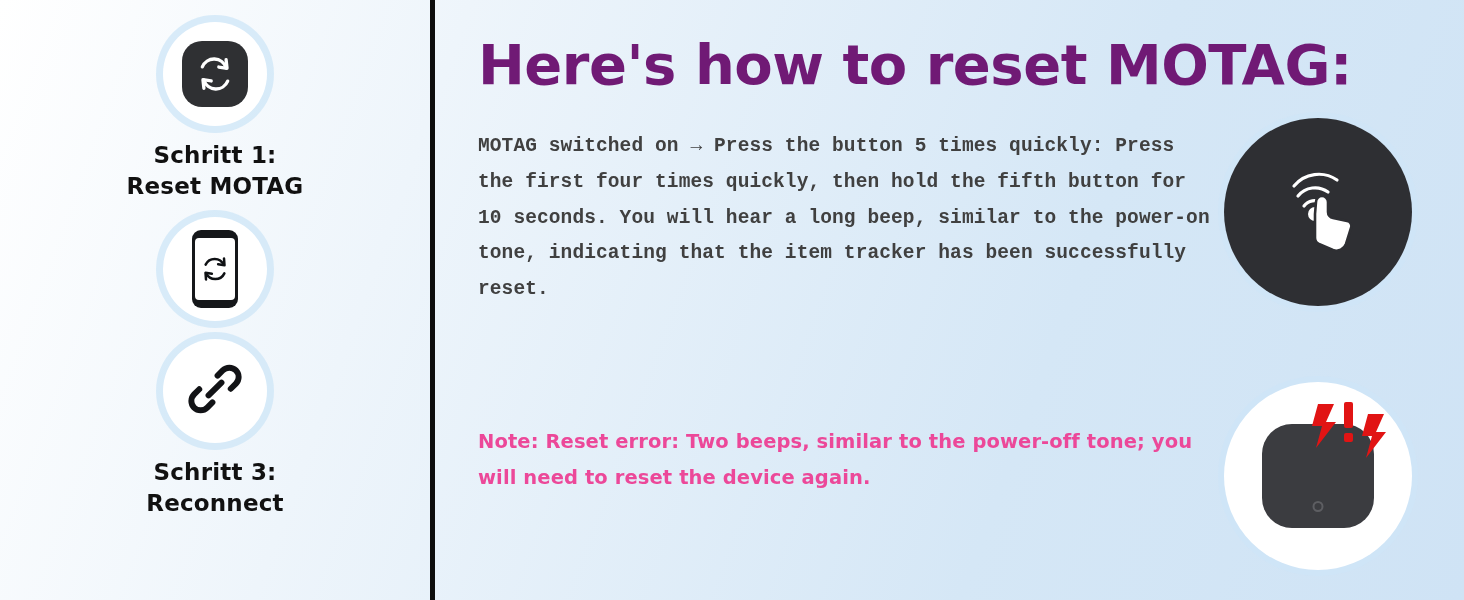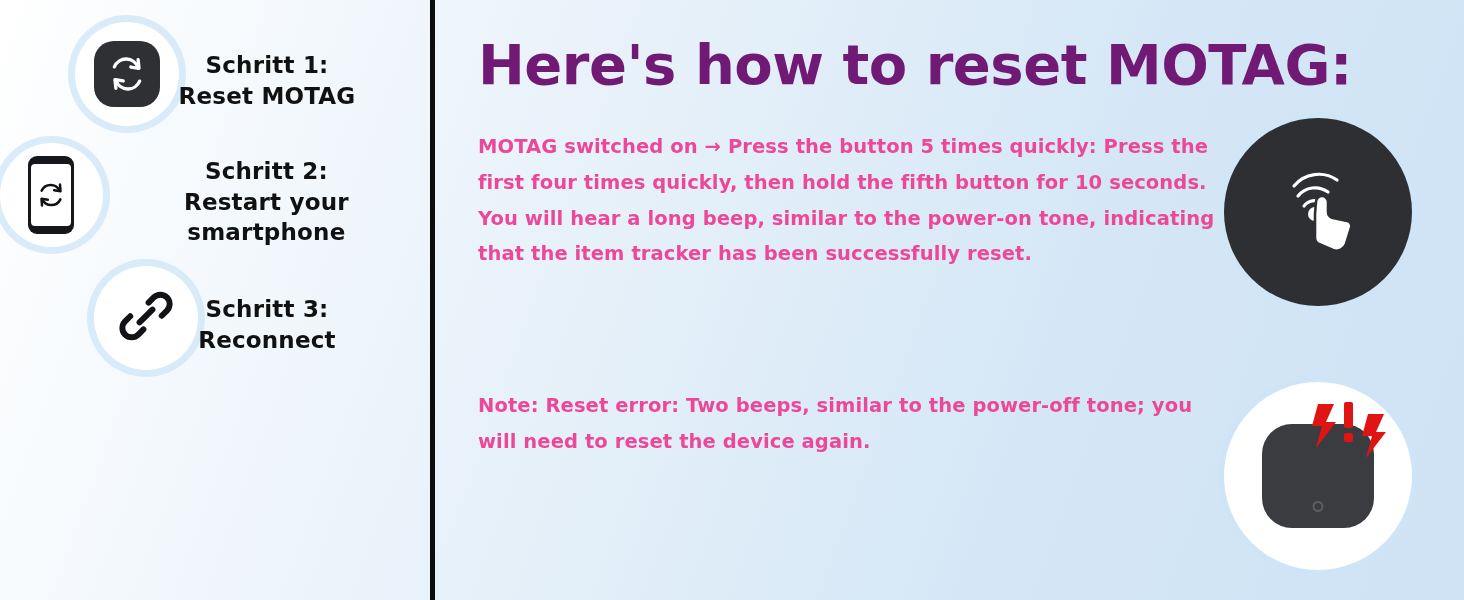--- a/index.html
+++ b/index.html
@@ -36,21 +36,21 @@
     position: absolute;
     left: 430px;
     top: 0;
     width: 5px;
     height: 600px;
     background: #0d0d0d;
   }
 
   .step-block {
     display: flex;
-    flex-direction: row;
+    flex-direction: column;
     align-items: center;
   }
   .step-block.s1 { margin-top: 4px; }
   .step-block.s2 { margin-top: 16px; }
   .step-block.s3 { margin-top: 18px; justify-content: space-between; }
 
   .badge {
     width: 104px;
     height: 104px;
     border-radius: 50%;
@@ -119,23 +119,24 @@
     font-weight: bold;
     color: #701a75;
     letter-spacing: -0.5px;
     line-height: 1.05;
   }
   .body-text {
     width: 740px;
     margin-top: 34px;
     font-size: 19.5px;
     font-weight: bold;
-    color: #ec4899;
+    color: #404040;
     line-height: 1.84;
     letter-spacing: 0.1px;
+    font-family: Liberation Mono, monospace;
   }
   .note-text {
     width: 730px;
     margin-top: 116px;
     font-size: 19.5px;
     font-weight: bold;
     color: #ec4899;
     line-height: 1.84;
     letter-spacing: 0.1px;
   }
@@ -217,22 +218,20 @@
           <div class="phone-screen">
             <svg width="30" height="30" viewBox="0 0 24 24" fill="none" stroke="#0f1114" stroke-width="2" stroke-linecap="round" stroke-linejoin="round">
               <path d="M4.5 8.5 A8 8 0 0 1 19 8.6"></path>
               <polyline points="19.2,3.6 19.6,9 14.5,8.2"></polyline>
               <path d="M19.5 15.5 A8 8 0 0 1 5 15.4"></path>
               <polyline points="4.8,20.4 4.4,15 9.5,15.8"></polyline>
             </svg>
           </div>
         </div>
       </div>
-      <div class="step-label">Schritt 2:
-Restart your smartphone</div>
     </div>
 
     <div class="step-block s3">
       <div class="badge">
         <div>
           <svg width="62" height="62" viewBox="0 0 24 24" fill="none" stroke="#121316" stroke-width="2.3" stroke-linecap="round" stroke-linejoin="round">
             <path d="M9.5 14.5 L14.5 9.5"></path>
             <path d="M13 6.8 l2-2 a3.6 3.6 0 0 1 5.1 5.1 l-2 2"></path>
             <path d="M11 17.2 l-2 2 a3.6 3.6 0 0 1-5.1-5.1 l2-2"></path>
           </svg>

